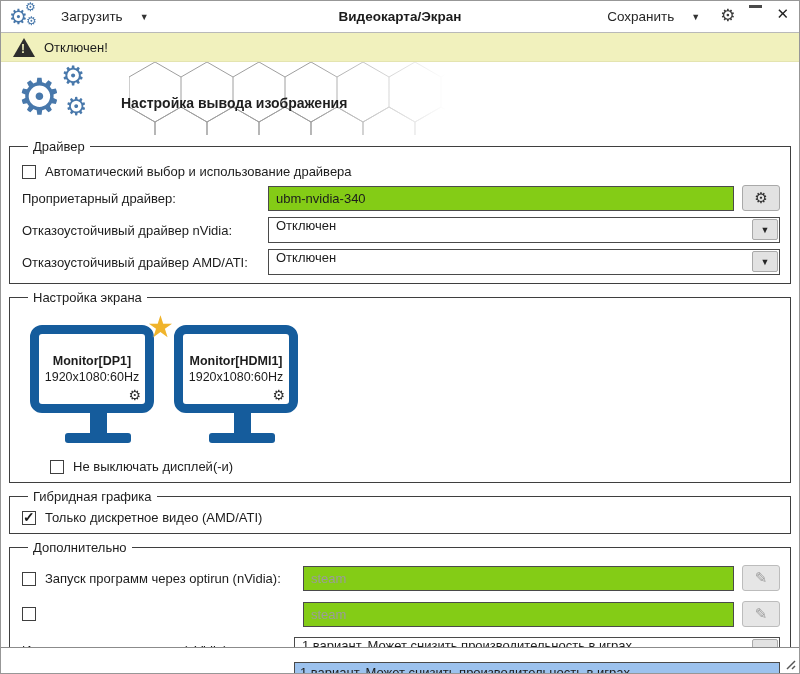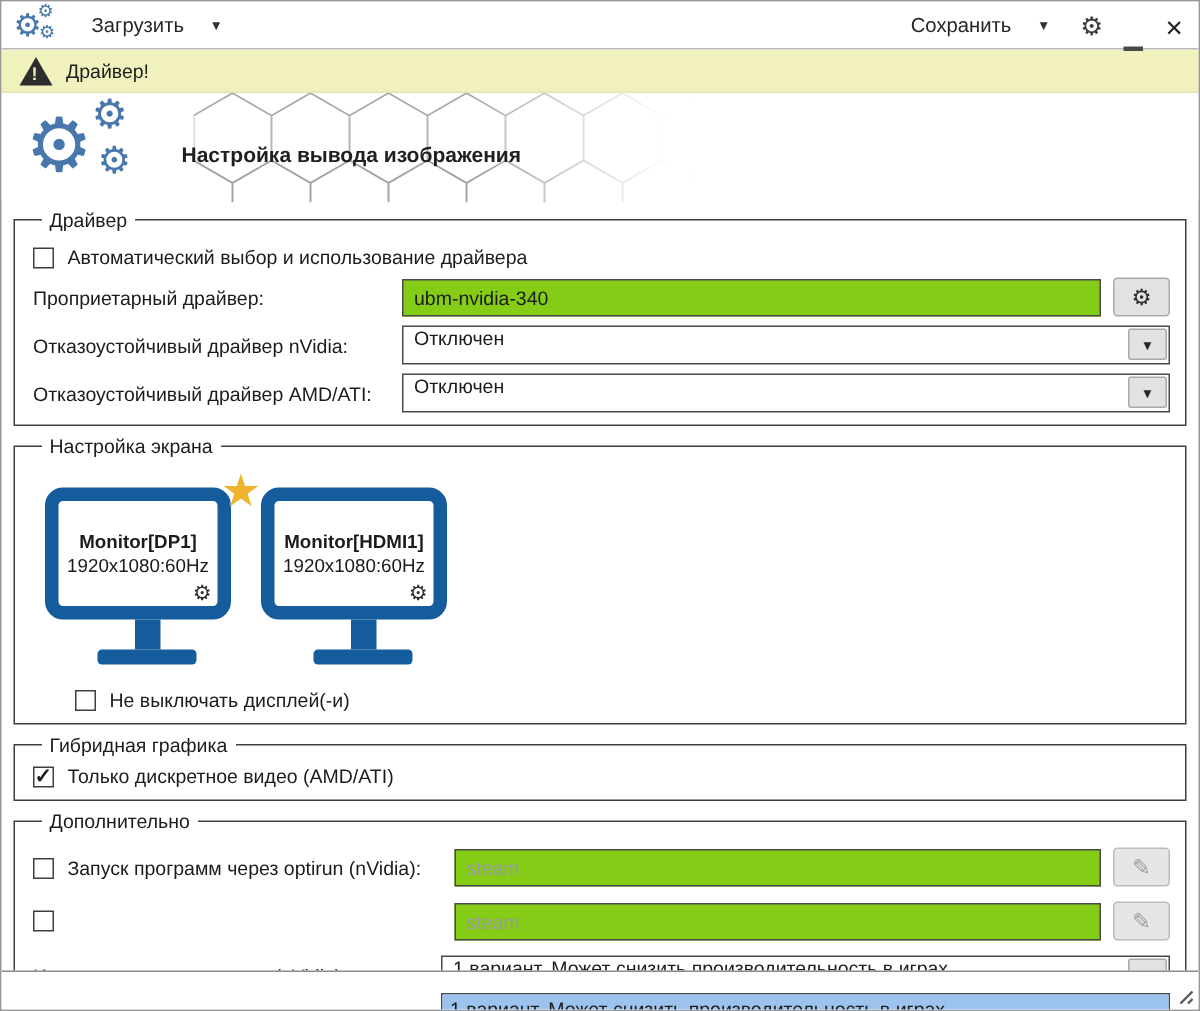--- a/index.html
+++ b/index.html
@@ -34,21 +34,21 @@
   .menu-btn {
     display:flex; align-items:center; gap:17px;
     background:none; border:none; font: inherit; font-size:13.5px;
     color:#262626; cursor:pointer; padding:4px 6px;
   }
   .menu-btn .arr { font-size:9px; color:#333; }
   .tb-title {
     position:absolute; left:0; right:0; text-align:center;
     font-weight:bold; font-size:13.5px; pointer-events:none;
   }
-  .tb-right { margin-left:auto; display:flex; align-items:flex-end; gap:14px; z-index:2; }
+  .tb-right { margin-left:auto; display:flex; align-items:flex-start; gap:14px; z-index:2; }
   .tb-gear { font-size:17px; color:#3b3b3b; cursor:pointer; background:none; border:none; }
   .tb-min { width:13px; height:3px; background:#4a4a4a; border:none; cursor:pointer; margin-bottom:-6px; }
   .tb-close { font-size:15px; color:#222; background:none; border:none; cursor:pointer; }
 
   
   .warnbar {
     height: 29px;
     background: var(--warning_bg,#f1f1bd);
     display:flex; align-items:center;
     padding: 0 12px;
@@ -165,34 +165,35 @@
   <div class="titlebar">
     <span class="app-logo">
       <span class="g1">⚙</span>
       <span class="g2">⚙</span>
       <span class="g3">⚙</span>
     </span>
     <button class="menu-btn">
       <span>Загрузить</span>
       <span class="arr">▼</span>
     </button>
+    <div class="tb-title">Видеокарта/Экран</div>
     <div class="tb-right">
       <button class="menu-btn">
         <span>Сохранить</span>
         <span class="arr">▼</span>
       </button>
       <button class="tb-gear">⚙</button>
       <button class="tb-min"></button>
       <button class="tb-close">✕</button>
     </div>
   </div>
 
   <div class="warnbar">
     <span class="warn-tri"></span>
-    <span class="warn-text">Драйвер!</span>
+    <span class="warn-text">Отключен!</span>
   </div>
 
   <div class="header">
     <svg class="hexwrap" width="330" height="73">
       <defs>
         <pattern id="hexpat" width="52" height="90" patternUnits="userSpaceOnUse">
           <polygon points="26,0 52,15 52,45 26,60 0,45 0,15" fill="none" stroke="#9e9e9e" stroke-width="1"></polygon>
           <polygon points="52,45 78,60 78,90 52,105 26,90 26,60" fill="none" stroke="#9e9e9e" stroke-width="1"></polygon>
           <polygon points="0,45 26,60 26,90 0,105 -26,90 -26,60" fill="none" stroke="#9e9e9e" stroke-width="1"></polygon>
         </pattern>

